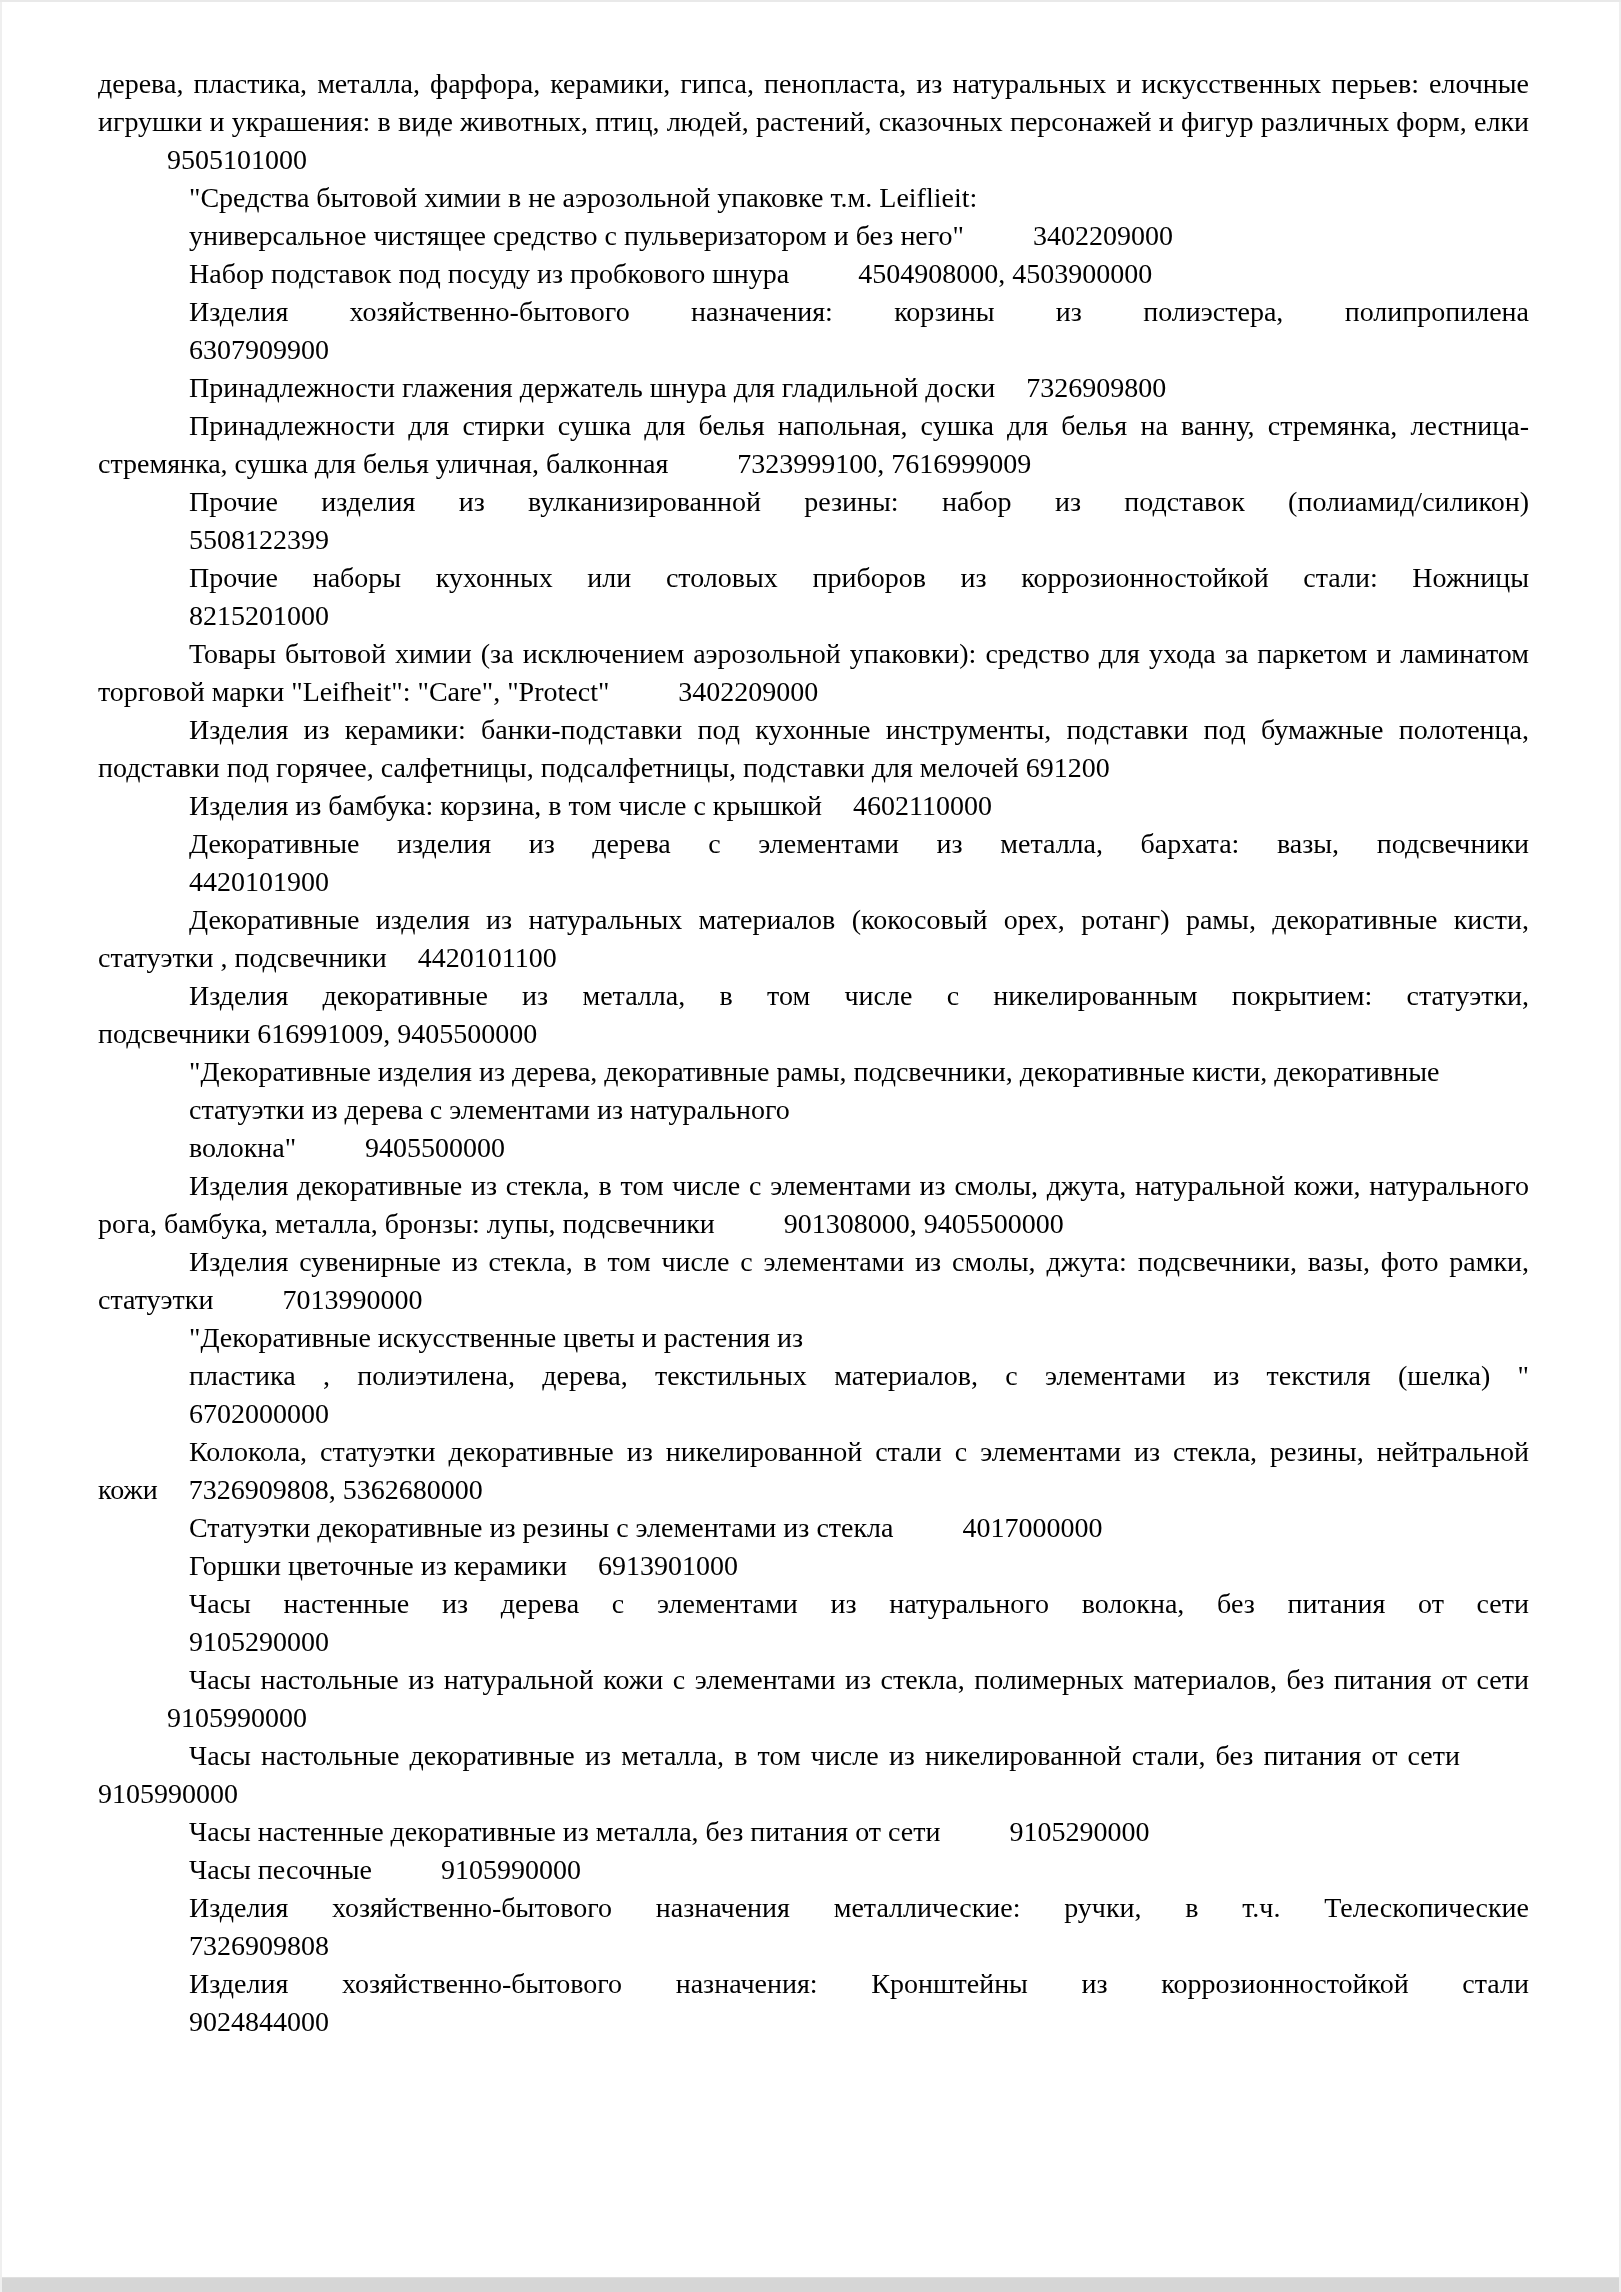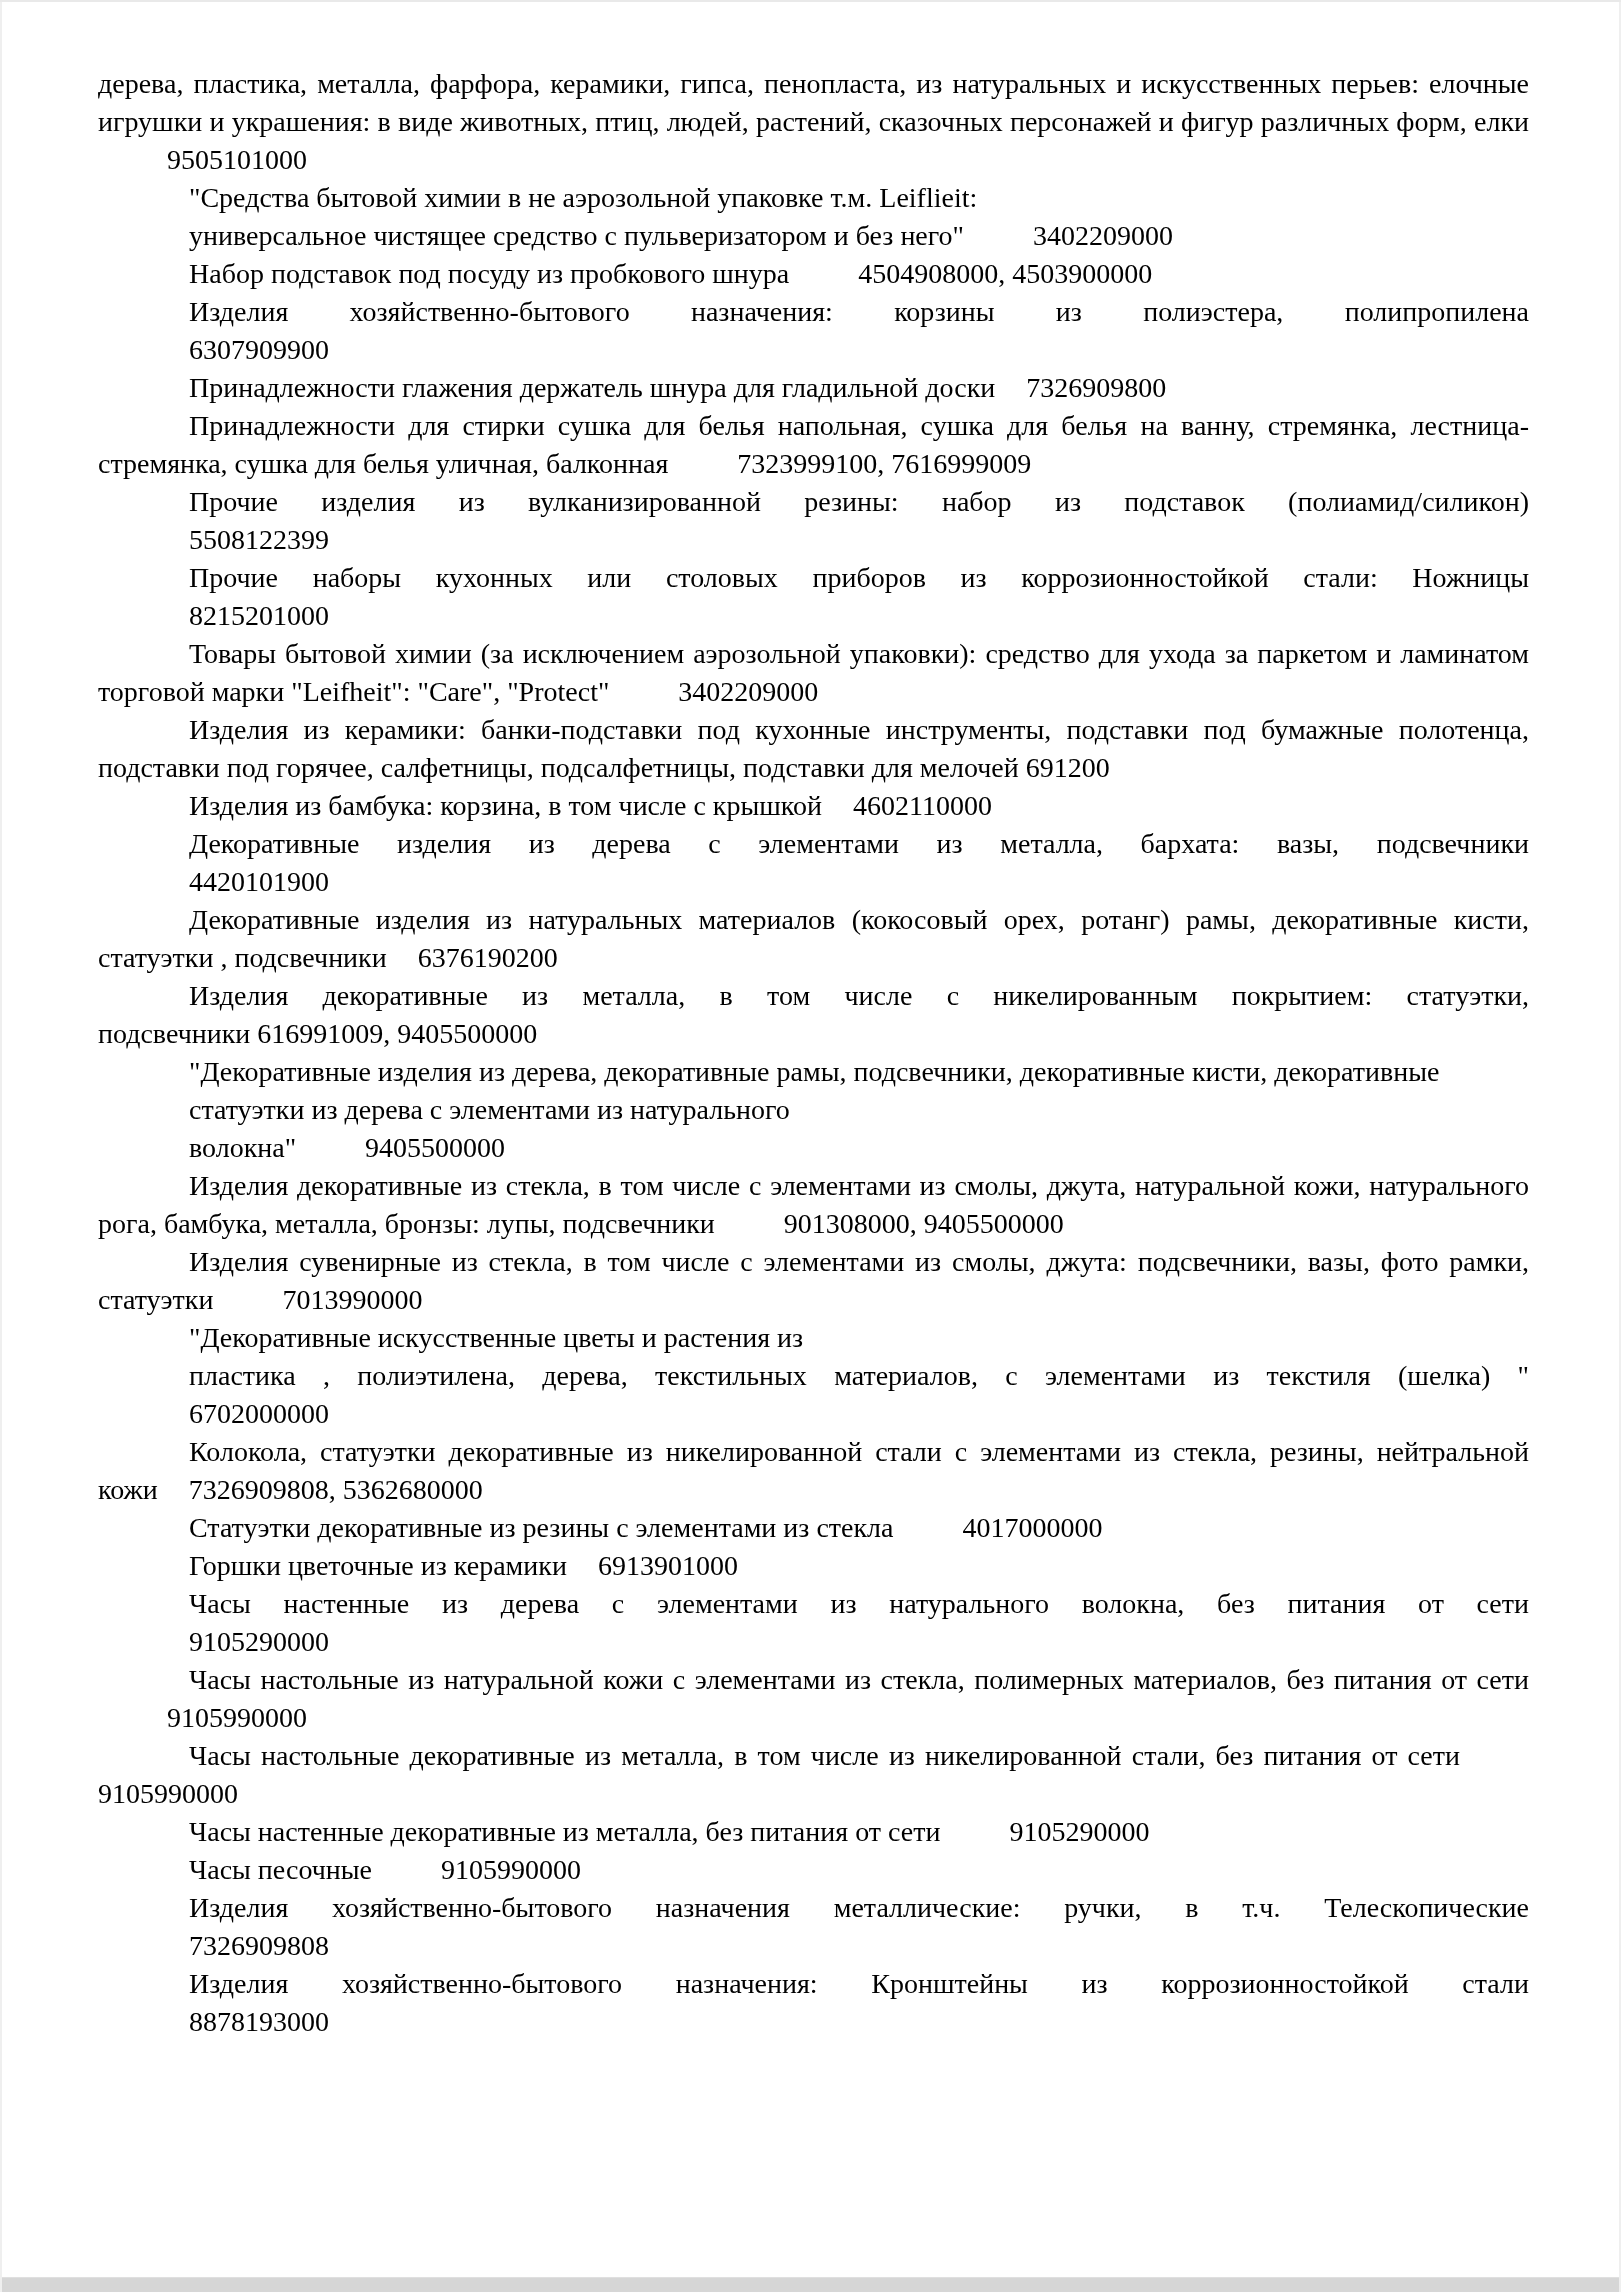--- a/index.html
+++ b/index.html
@@ -68,21 +68,21 @@
       <p class="seg"><span>Принадлежности для стирки сушка для белья напольная, сушка для белья на ванну, стремянка, лестница-стремянка, сушка для белья уличная, балконная</span><span class="gap-tab"></span><span>7323999100, 7616999009</span></p>
       <p class="seg stretch"><span>Прочие изделия из вулканизированной резины: набор из подставок (полиамид/силикон)</span></p>
       <p class="seg"><span>5508122399</span></p>
       <p class="seg stretch"><span>Прочие наборы кухонных или столовых приборов из коррозионностойкой стали: Ножницы</span></p>
       <p class="seg"><span>8215201000</span></p>
       <p class="seg"><span>Товары бытовой химии (за исключением аэрозольной упаковки): средство для ухода за паркетом и ламинатом торговой марки "Leifheit": "Care", "Protect"</span><span class="gap-tab"></span><span>3402209000</span></p>
       <p class="seg"><span>Изделия из керамики: банки-подставки под кухонные инструменты, подставки под бумажные полотенца, подставки под горячее, салфетницы, подсалфетницы, подставки для мелочей</span><span class="gap-space">&nbsp;</span><span>691200</span></p>
       <p class="seg"><span>Изделия из бамбука: корзина, в том числе с крышкой</span><span class="gap-small"></span><span>4602110000</span></p>
       <p class="seg stretch"><span>Декоративные изделия из дерева с элементами из металла, бархата: вазы, подсвечники</span></p>
       <p class="seg"><span>4420101900</span></p>
-      <p class="seg"><span>Декоративные изделия из натуральных материалов (кокосовый орех, ротанг) рамы, декоративные кисти, статуэтки , подсвечники</span><span class="gap-small"></span><span>6376190200</span></p>
+      <p class="seg"><span>Декоративные изделия из натуральных материалов (кокосовый орех, ротанг) рамы, декоративные кисти, статуэтки , подсвечники</span><span class="gap-small"></span><span>4420101100</span></p>
       <p class="seg"><span>Изделия декоративные из металла, в том числе с никелированным покрытием: статуэтки, подсвечники</span><span class="gap-space">&nbsp;</span><span>616991009, 9405500000</span></p>
       <p class="seg"><span>"Декоративные изделия из дерева, декоративные рамы, подсвечники, декоративные кисти, декоративные</span></p>
       <p class="seg"><span>статуэтки из дерева с элементами из натурального</span></p>
       <p class="seg"><span>волокна"</span><span class="gap-tab"></span><span>9405500000</span></p>
       <p class="seg"><span>Изделия декоративные из стекла, в том числе с элементами из смолы, джута, натуральной кожи, натурального рога, бамбука, металла, бронзы: лупы, подсвечники</span><span class="gap-tab"></span><span>901308000, 9405500000</span></p>
       <p class="seg"><span>Изделия сувенирные из стекла, в том числе с элементами из смолы, джута: подсвечники, вазы, фото рамки, статуэтки</span><span class="gap-tab"></span><span>7013990000</span></p>
       <p class="seg"><span>"Декоративные искусственные цветы и растения из</span></p>
       <p class="seg stretch"><span>пластика , полиэтилена, дерева, текстильных материалов, с элементами из текстиля (шелка) "</span></p>
       <p class="seg"><span>6702000000</span></p>
       <p class="seg"><span>Колокола, статуэтки декоративные из никелированной стали с элементами из стекла, резины, нейтральной кожи</span><span class="gap-small"></span><span>7326909808, 5362680000</span></p>
@@ -90,16 +90,16 @@
       <p class="seg"><span>Горшки цветочные из керамики</span><span class="gap-small"></span><span>6913901000</span></p>
       <p class="seg stretch"><span>Часы настенные из дерева с элементами из натурального волокна, без питания от сети</span></p>
       <p class="seg"><span>9105290000</span></p>
       <p class="seg"><span>Часы настольные из натуральной кожи с элементами из стекла, полимерных материалов, без питания от сети</span><span class="gap-tab"></span><span>9105990000</span></p>
       <p class="seg"><span>Часы настольные декоративные из металла, в том числе из никелированной стали, без питания от сети</span><span class="gap-tab"></span><span>9105990000</span></p>
       <p class="seg"><span>Часы настенные декоративные из металла, без питания от сети</span><span class="gap-tab"></span><span>9105290000</span></p>
       <p class="seg"><span>Часы песочные</span><span class="gap-tab"></span><span>9105990000</span></p>
       <p class="seg stretch"><span>Изделия хозяйственно-бытового назначения металлические: ручки, в т.ч. Телескопические</span></p>
       <p class="seg"><span>7326909808</span></p>
       <p class="seg stretch"><span>Изделия хозяйственно-бытового назначения: Кронштейны из коррозионностойкой стали</span></p>
-      <p class="seg"><span>8878193000</span></p>
+      <p class="seg"><span>9024844000</span></p>
     </div>
 </div>
 
 
 </body></html>

